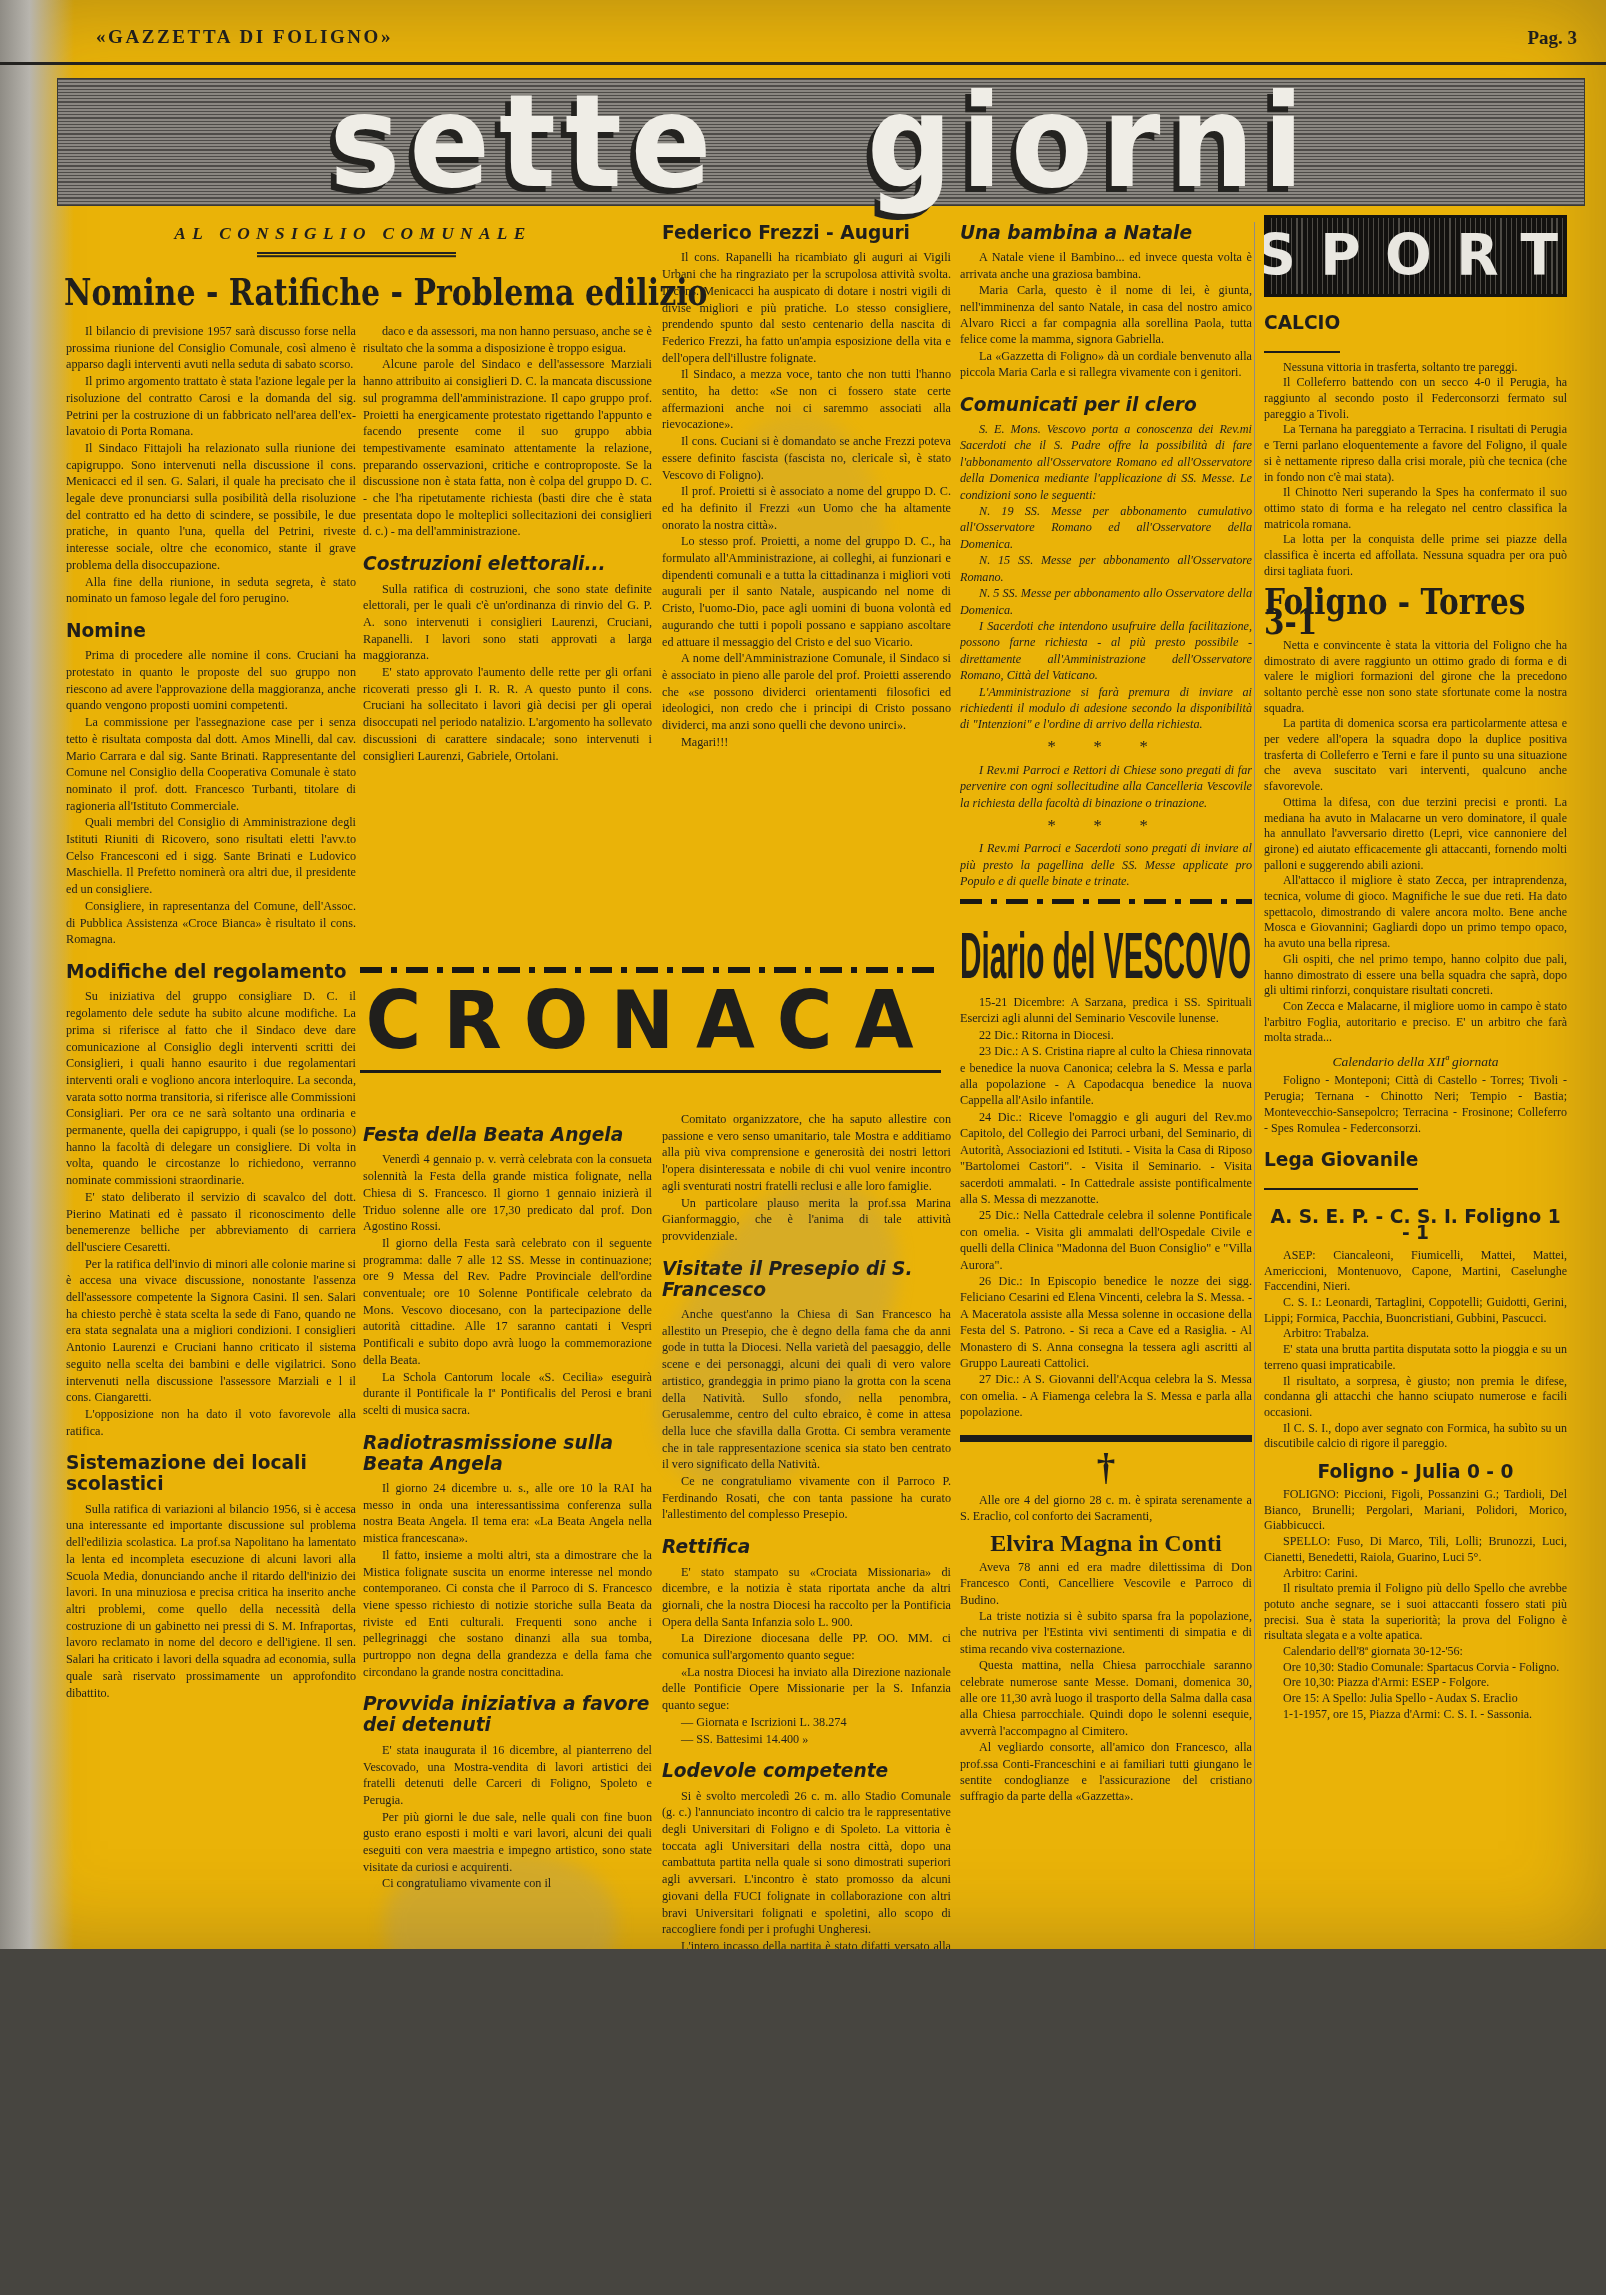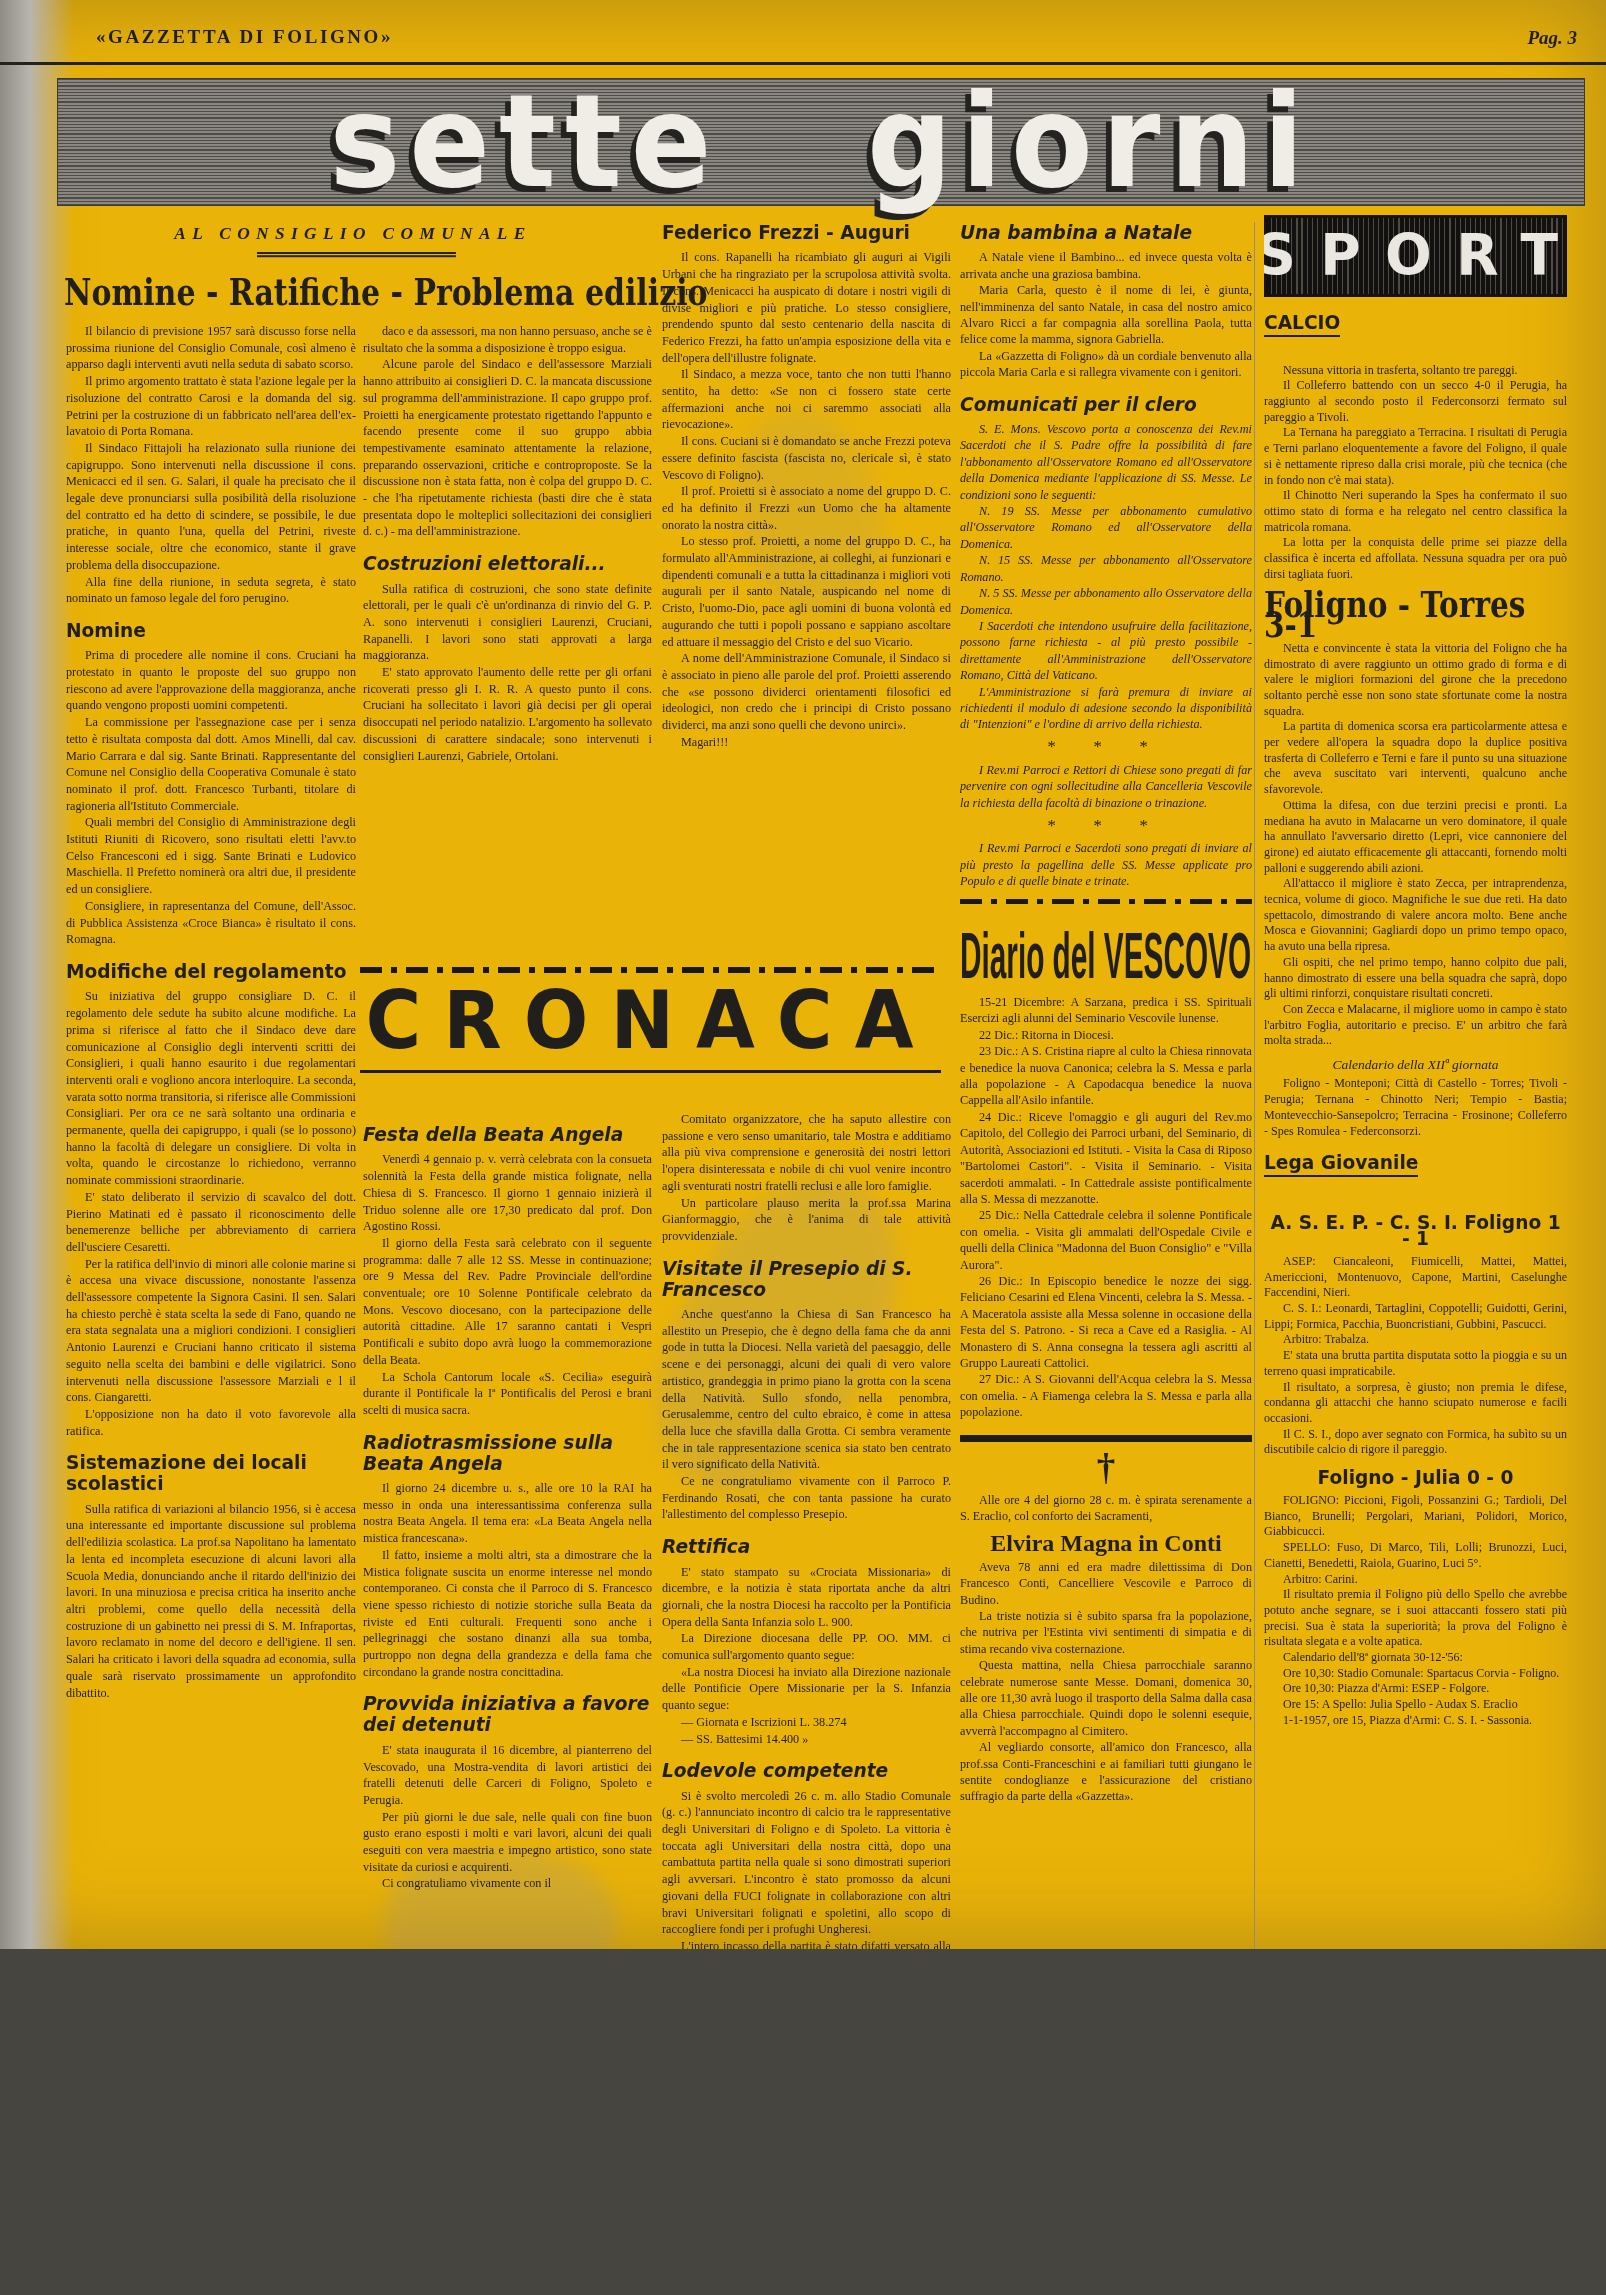--- a/index.html
+++ b/index.html
@@ -7,38 +7,38 @@
     position:relative;width:1606px;height:1949px;overflow:hidden;
     background:#eab308;
     font-family:"Liberation Serif", serif;color:#201f1c;
     box-shadow:inset 0 0 90px rgba(60,55,45,.35);
   }
   .fold-left{position:absolute;left:0;top:0;width:74px;height:100%;
     background:linear-gradient(90deg,#8f8c85 0%,#b8b5ae 40%,rgba(219,217,210,0) 100%);}
   .smudge{position:absolute;background:#98948b;filter:blur(9px);border-radius:45%;}
   
   .masthead{position:absolute;left:96px;top:26px;font-weight:bold;font-size:19px;letter-spacing:2.6px;}
-  .pagenum{position:absolute;right:29px;top:27px;font-weight:bold;font-size:19px;font-style:italic;}
+  .pagenum{position:absolute;right:29px;top:27px;font-weight:bold;font-size:19px;}
   .mast-rule{position:absolute;left:0;right:0;top:62px;height:3.2px;background:#23221f;}
   
   .band{position:absolute;left:57px;right:20.6px;top:78px;height:126px;
     background:repeating-linear-gradient(180deg,#4e4c48 0 1.3px,#8a8781 1.3px 3.2px);
     border:1.3px solid #3a3936;display:flex;align-items:center;justify-content:center;overflow:visible;}
   .band-text{font-family:"DejaVu Sans",sans-serif;font-weight:800;font-size:119px;line-height:96px;
     color:#efede6;letter-spacing:9px;word-spacing:96px;text-shadow:-5.8px 5.1px 0 #242320;transform:scaleY(1.08);}
   
   .col{position:absolute;overflow:hidden;text-align:justify;}
   .para{margin:0;text-indent:19px;}
   #col1,#col2a,#col2b,#col3a,#col3b{font-size:12.2px;line-height:16.7px;}
   #col4{font-size:12.2px;line-height:16.4px;}
   #col5{font-size:12px;line-height:15.7px;}
   .subhead{font-family:"DejaVu Sans",sans-serif;font-weight:bold;font-size:18.6px;line-height:21px;
     margin:13px 0 6.4px;text-align:left;text-indent:0;}
   .subhead.it{font-style:italic;}
-  .subhead.ul{display:inline-block;border-bottom:2.6px solid #1d1c19;padding-bottom:2px;margin-bottom:26px;}
+  .subhead.ul{display:inline-block;border-bottom:2.6px solid #1d1c19;padding-bottom:18px;margin-bottom:7px;}
   
   .kicker{position:absolute;left:64px;top:224px;width:578px;text-align:center;
     font-weight:bold;font-style:italic;font-size:17.3px;letter-spacing:6.4px;}
   .kicker-rule{position:absolute;left:257px;top:252px;width:199px;height:1.9px;background:#24231f;
     box-shadow:0 3.2px 0 #24231f;}
   .headline{position:absolute;left:64px;top:256px;width:578px;font-weight:bold;font-size:30px;
     line-height:58px;white-space:nowrap;font-family:"DejaVu Serif",serif;transform:scaleY(1.25);transform-origin:top left;}
   
   .cronaca-wrap{position:absolute;left:360px;top:967px;width:581px;height:138px;}
   .dashdot{height:5.8px;background:repeating-linear-gradient(90deg,#191815 0 22px,transparent 22px 31px,#191815 31px 37px,transparent 37px 46px);}

